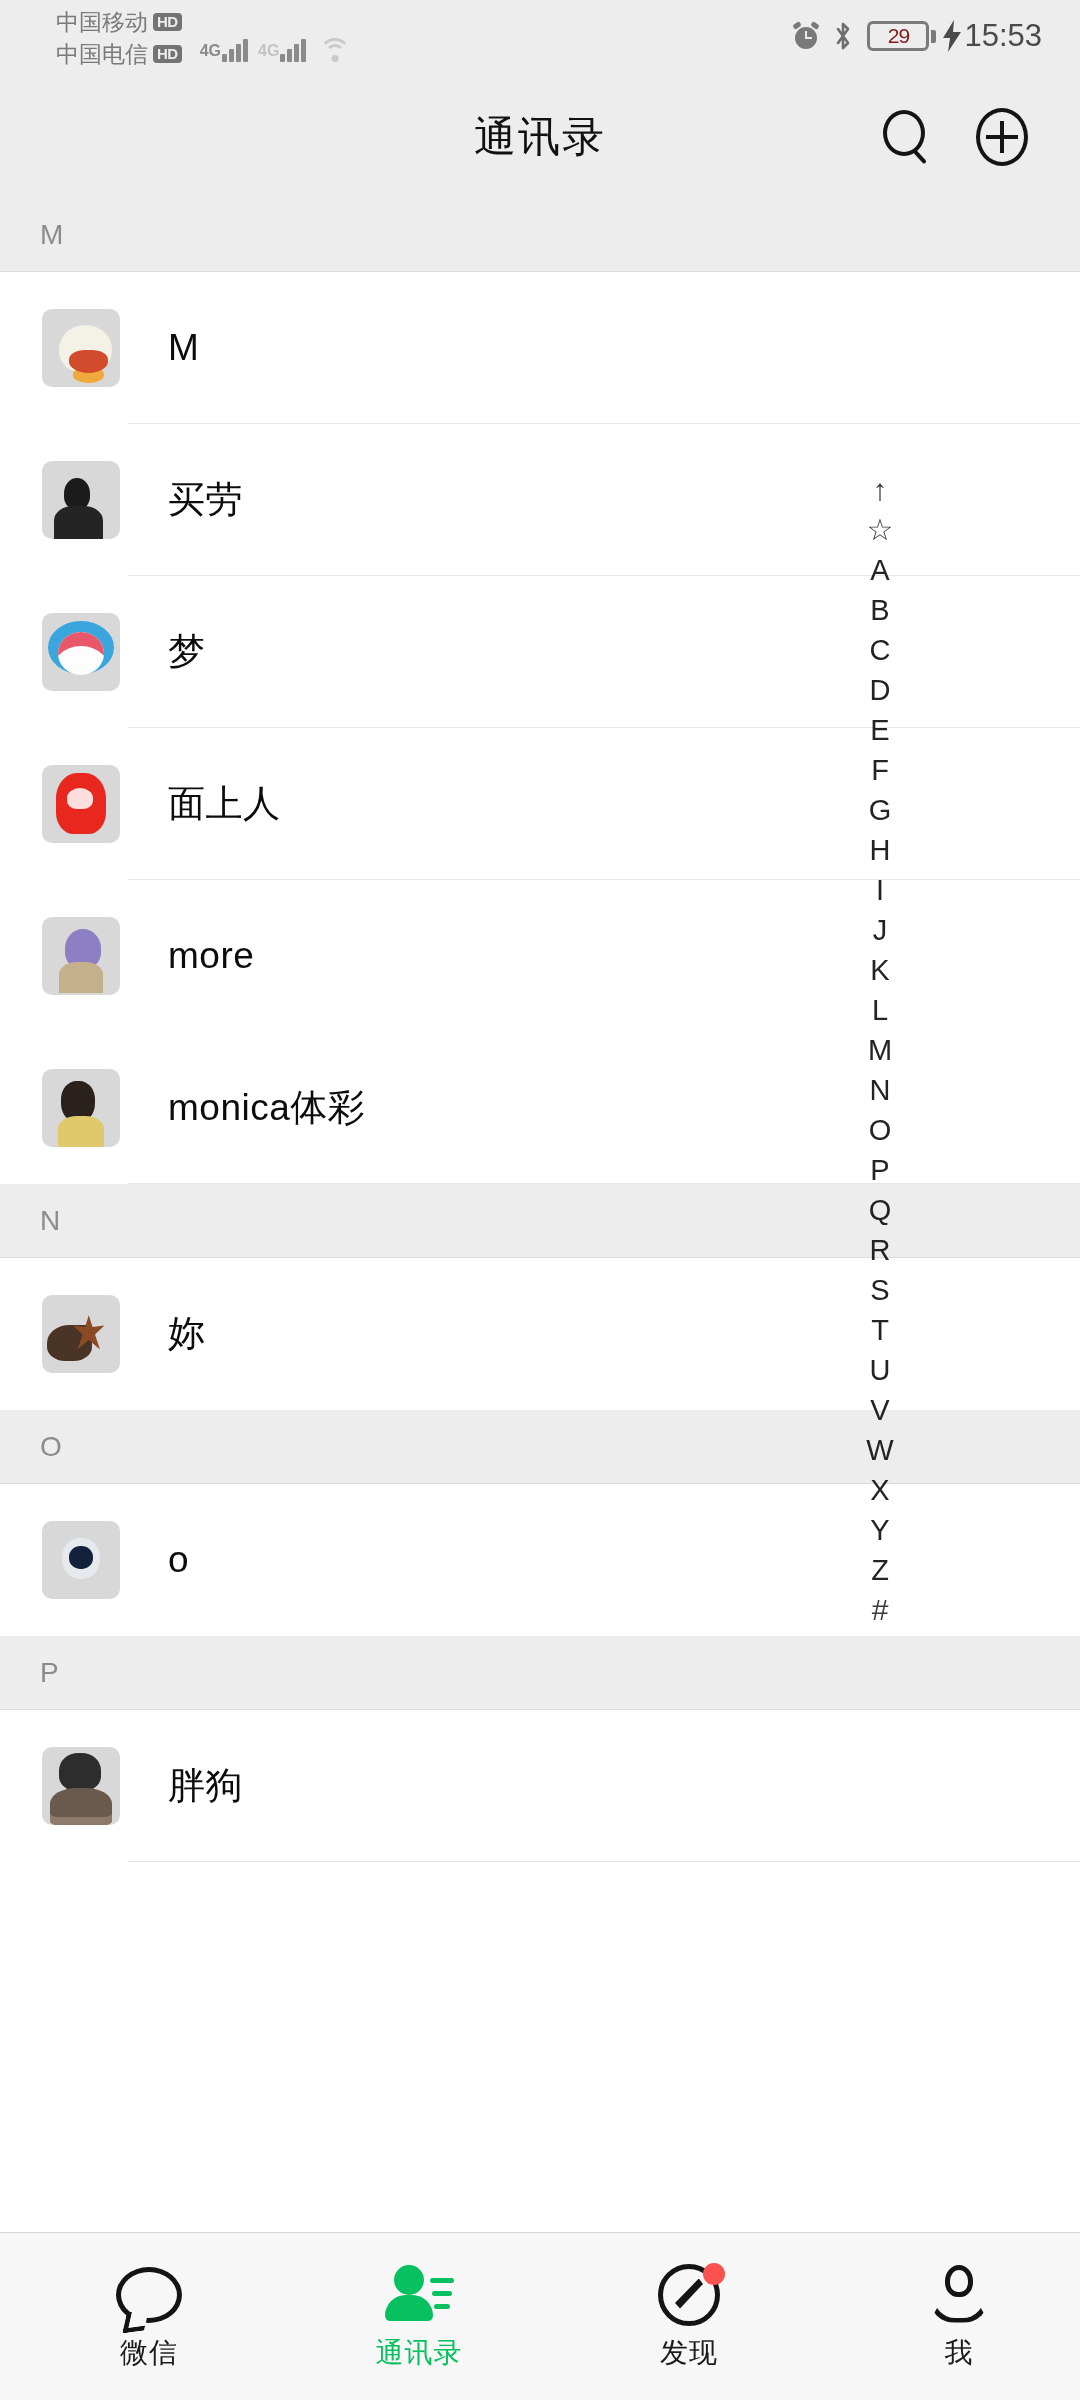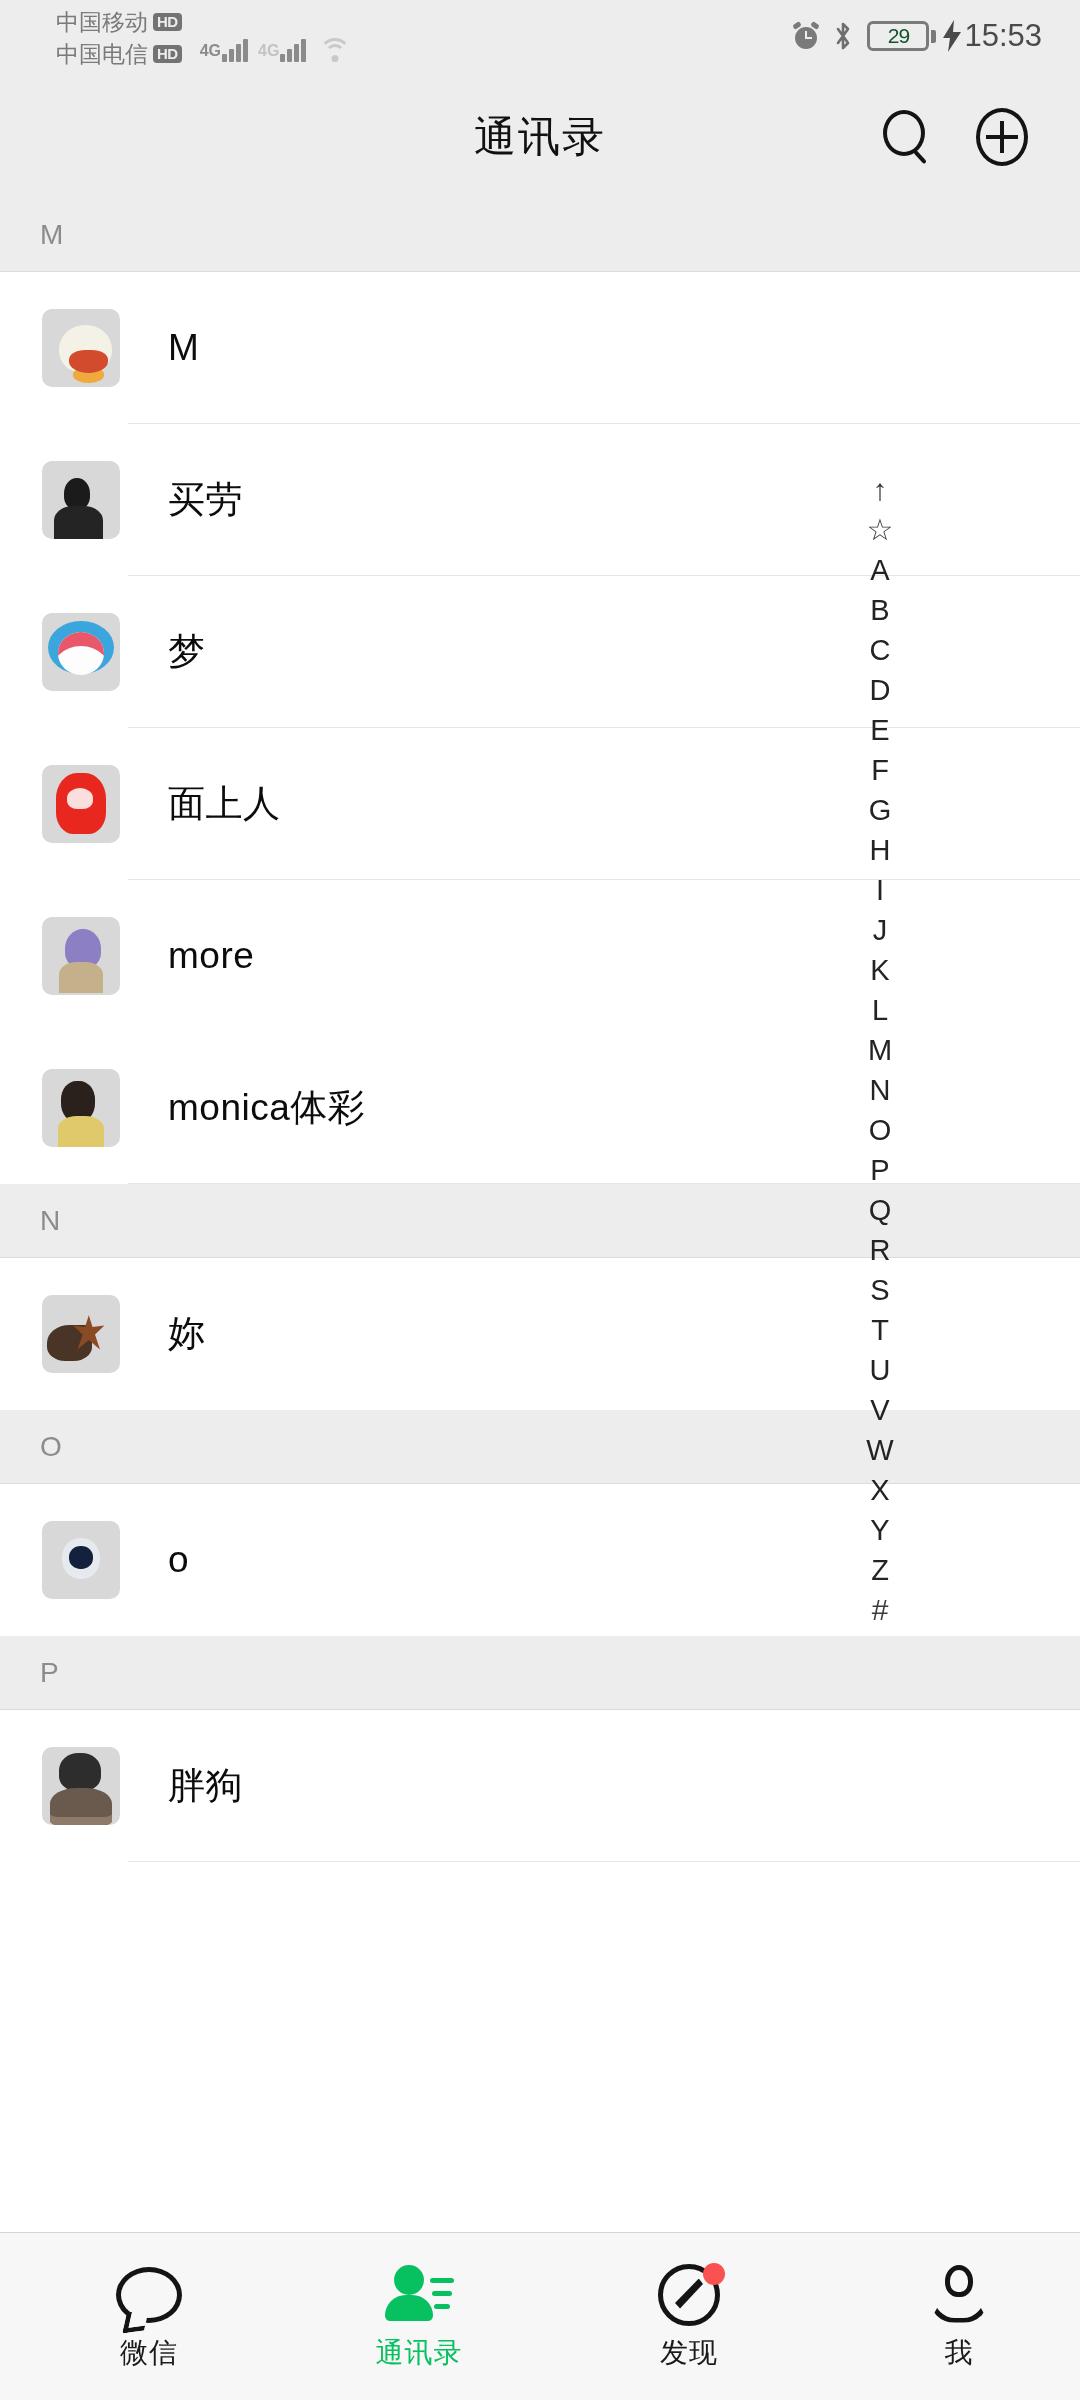--- a/index.html
+++ b/index.html
@@ -49,21 +49,21 @@
   .alarm-ic .h { position:absolute; left:12px; top:8px; width:2px; height:8px; background:#ededed; }
   .alarm-ic .m { position:absolute; left:12px; top:14px; width:7px; height:2px; background:#ededed; }
   .alarm-ic .e1, .alarm-ic .e2 { position:absolute; top:0px; width:8px; height:5px;
       background:#7a7a7a; border-radius:2px; }
   .alarm-ic .e1 { left:0px; transform:rotate(-35deg); }
   .alarm-ic .e2 { right:0px; transform:rotate(35deg); }
   .bt-ic { width:20px; height:28px; margin-right:14px; position:relative; }
   .batt { display:flex; align-items:center; margin-right:4px; }
   .batt-body { width:62px; height:30px; border:3px solid #7a7a7a; border-radius:6px;
       display:flex; align-items:center; justify-content:center; }
-  .batt-body span { font-size:21px; color:#14532d; font-weight:500; letter-spacing:-1px; }
+  .batt-body span { font-size:21px; color:#7f1d1d; font-weight:500; letter-spacing:-1px; }
   .batt-cap { width:5px; height:13px; background:#7a7a7a; border-radius:0 2px 2px 0; margin-left:2px; }
   .clock { font-size:31px; color:#4a4a4a; letter-spacing:0px; }
 
   
   .appbar {
     position:absolute; top:76px; left:0; width:1080px; height:122px;
     background:#ededed; display:flex; align-items:center; justify-content:center;
   }
   .appbar-title { font-size:42px; color:#111; font-weight:400; letter-spacing:2px; }
   .appbar-actions { position:absolute; right:48px; top:50%; transform:translateY(-50%);

